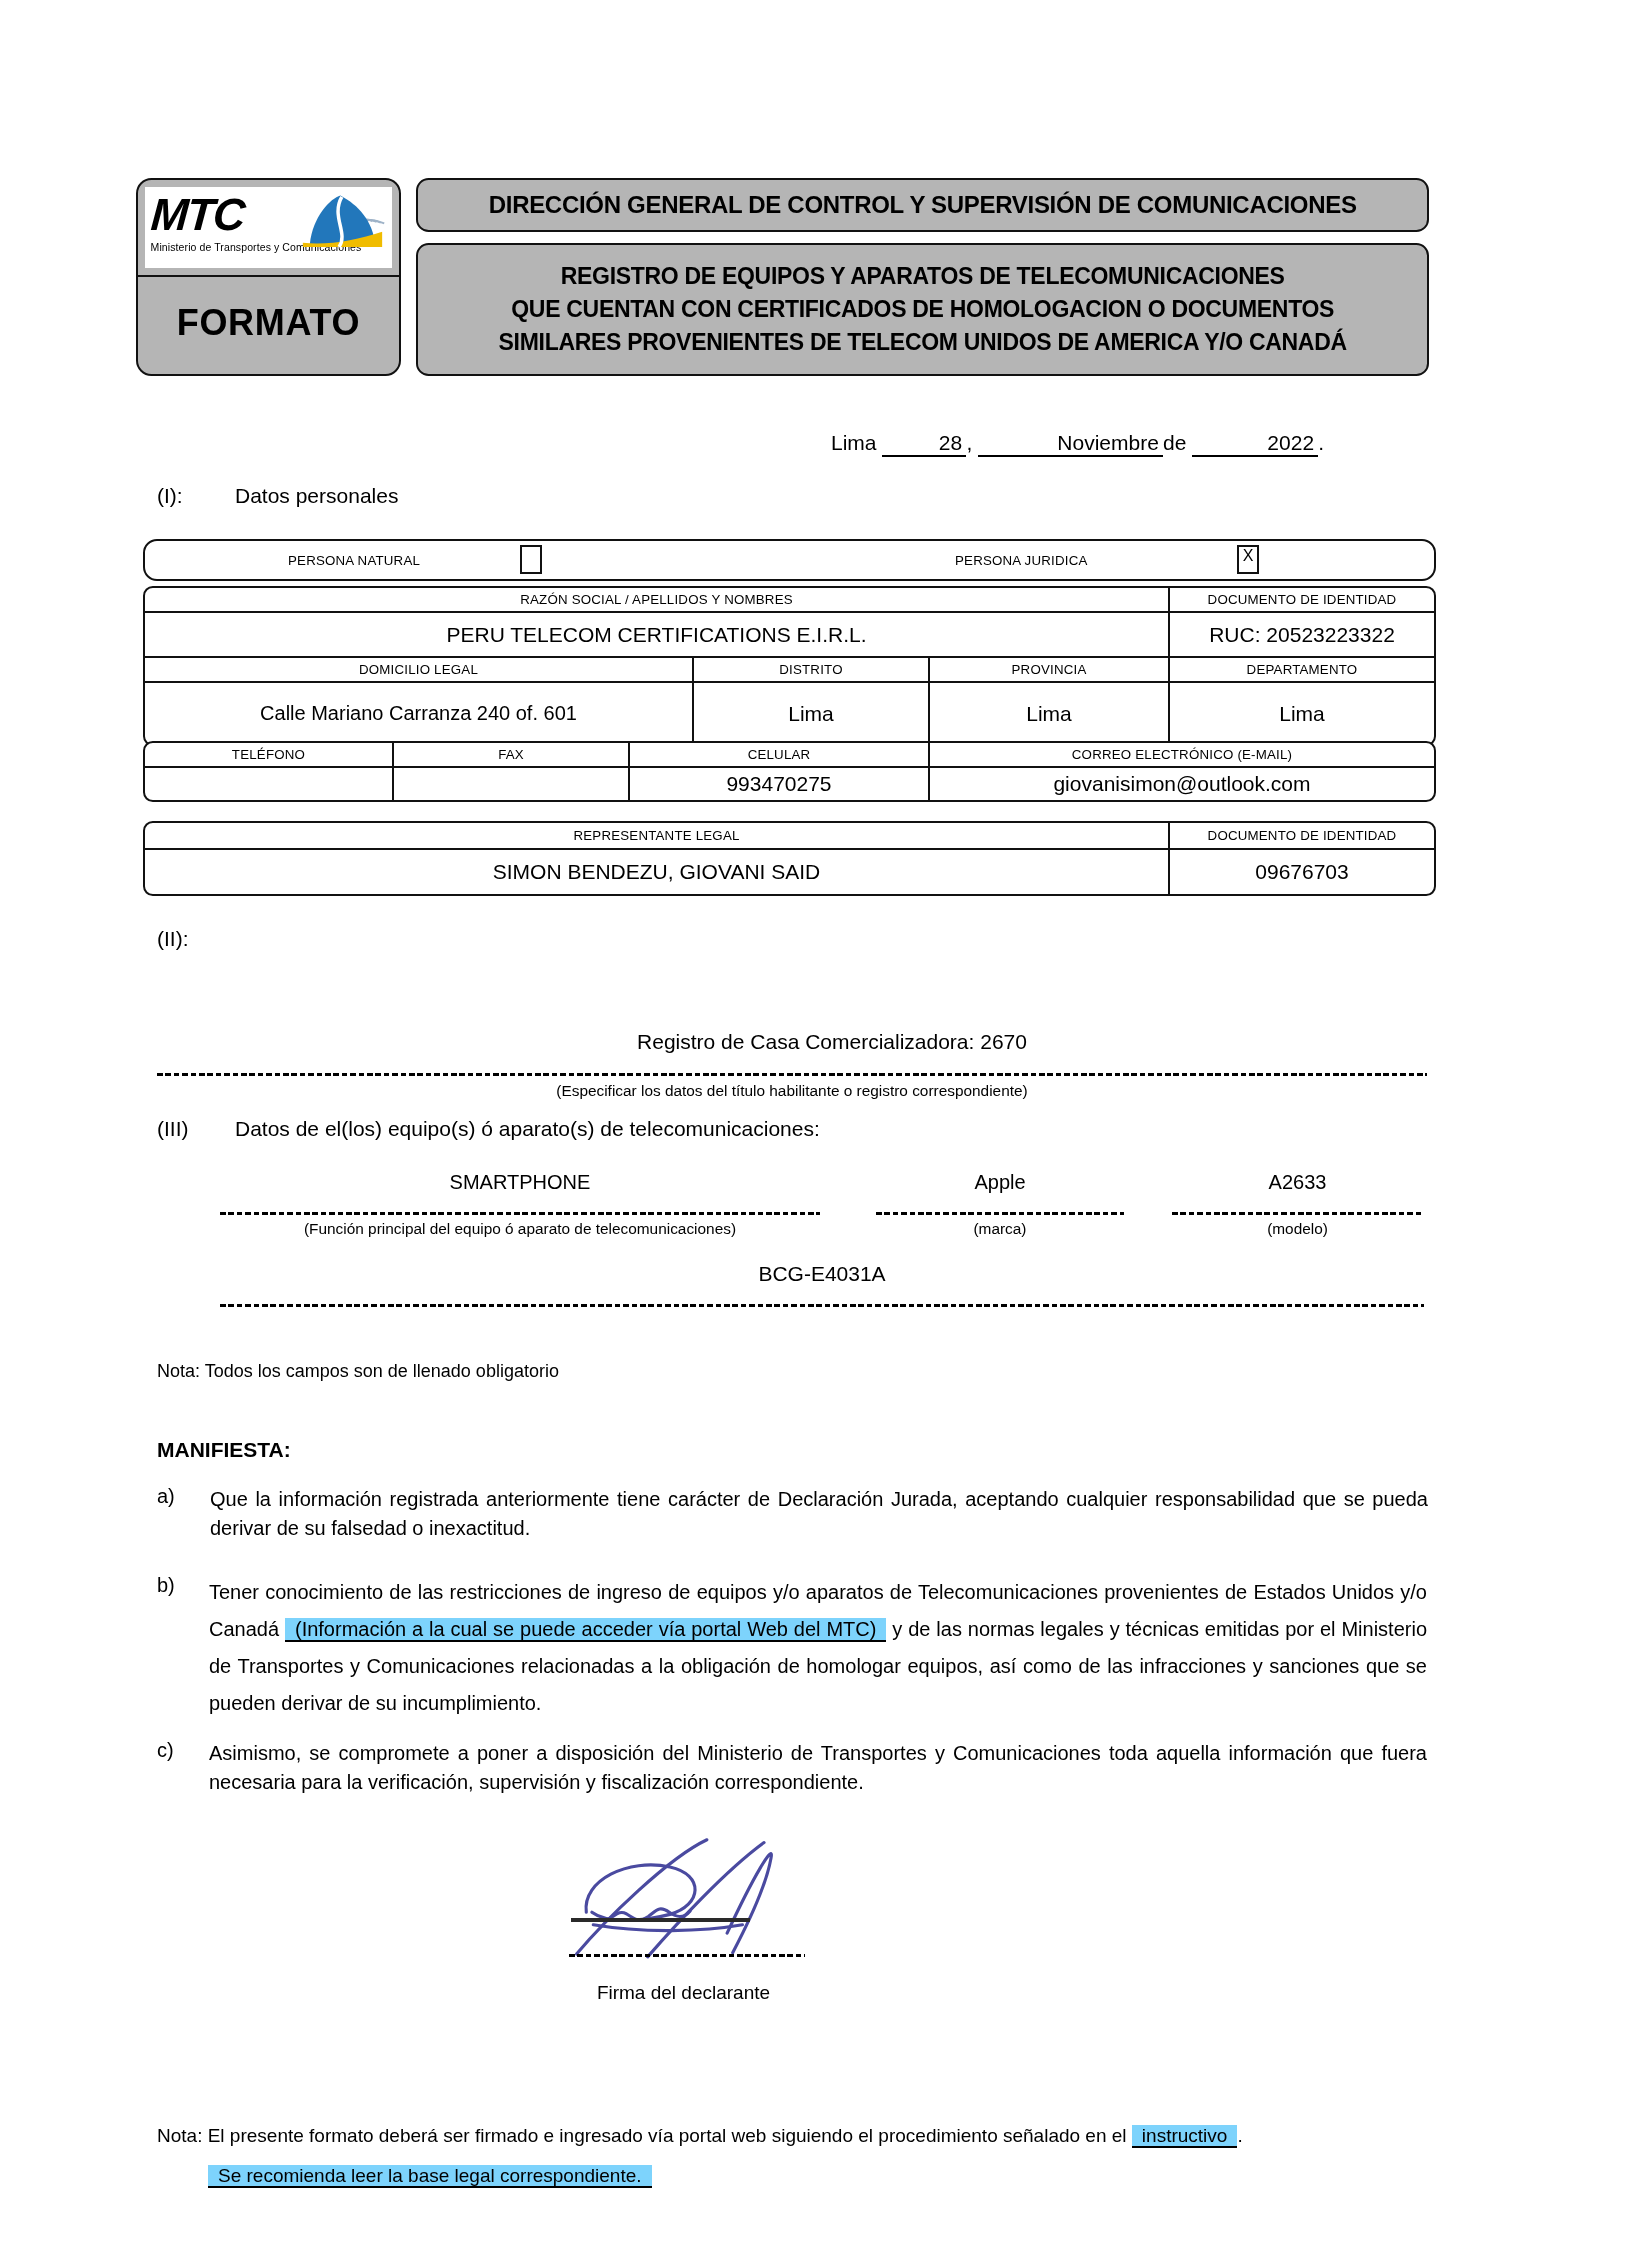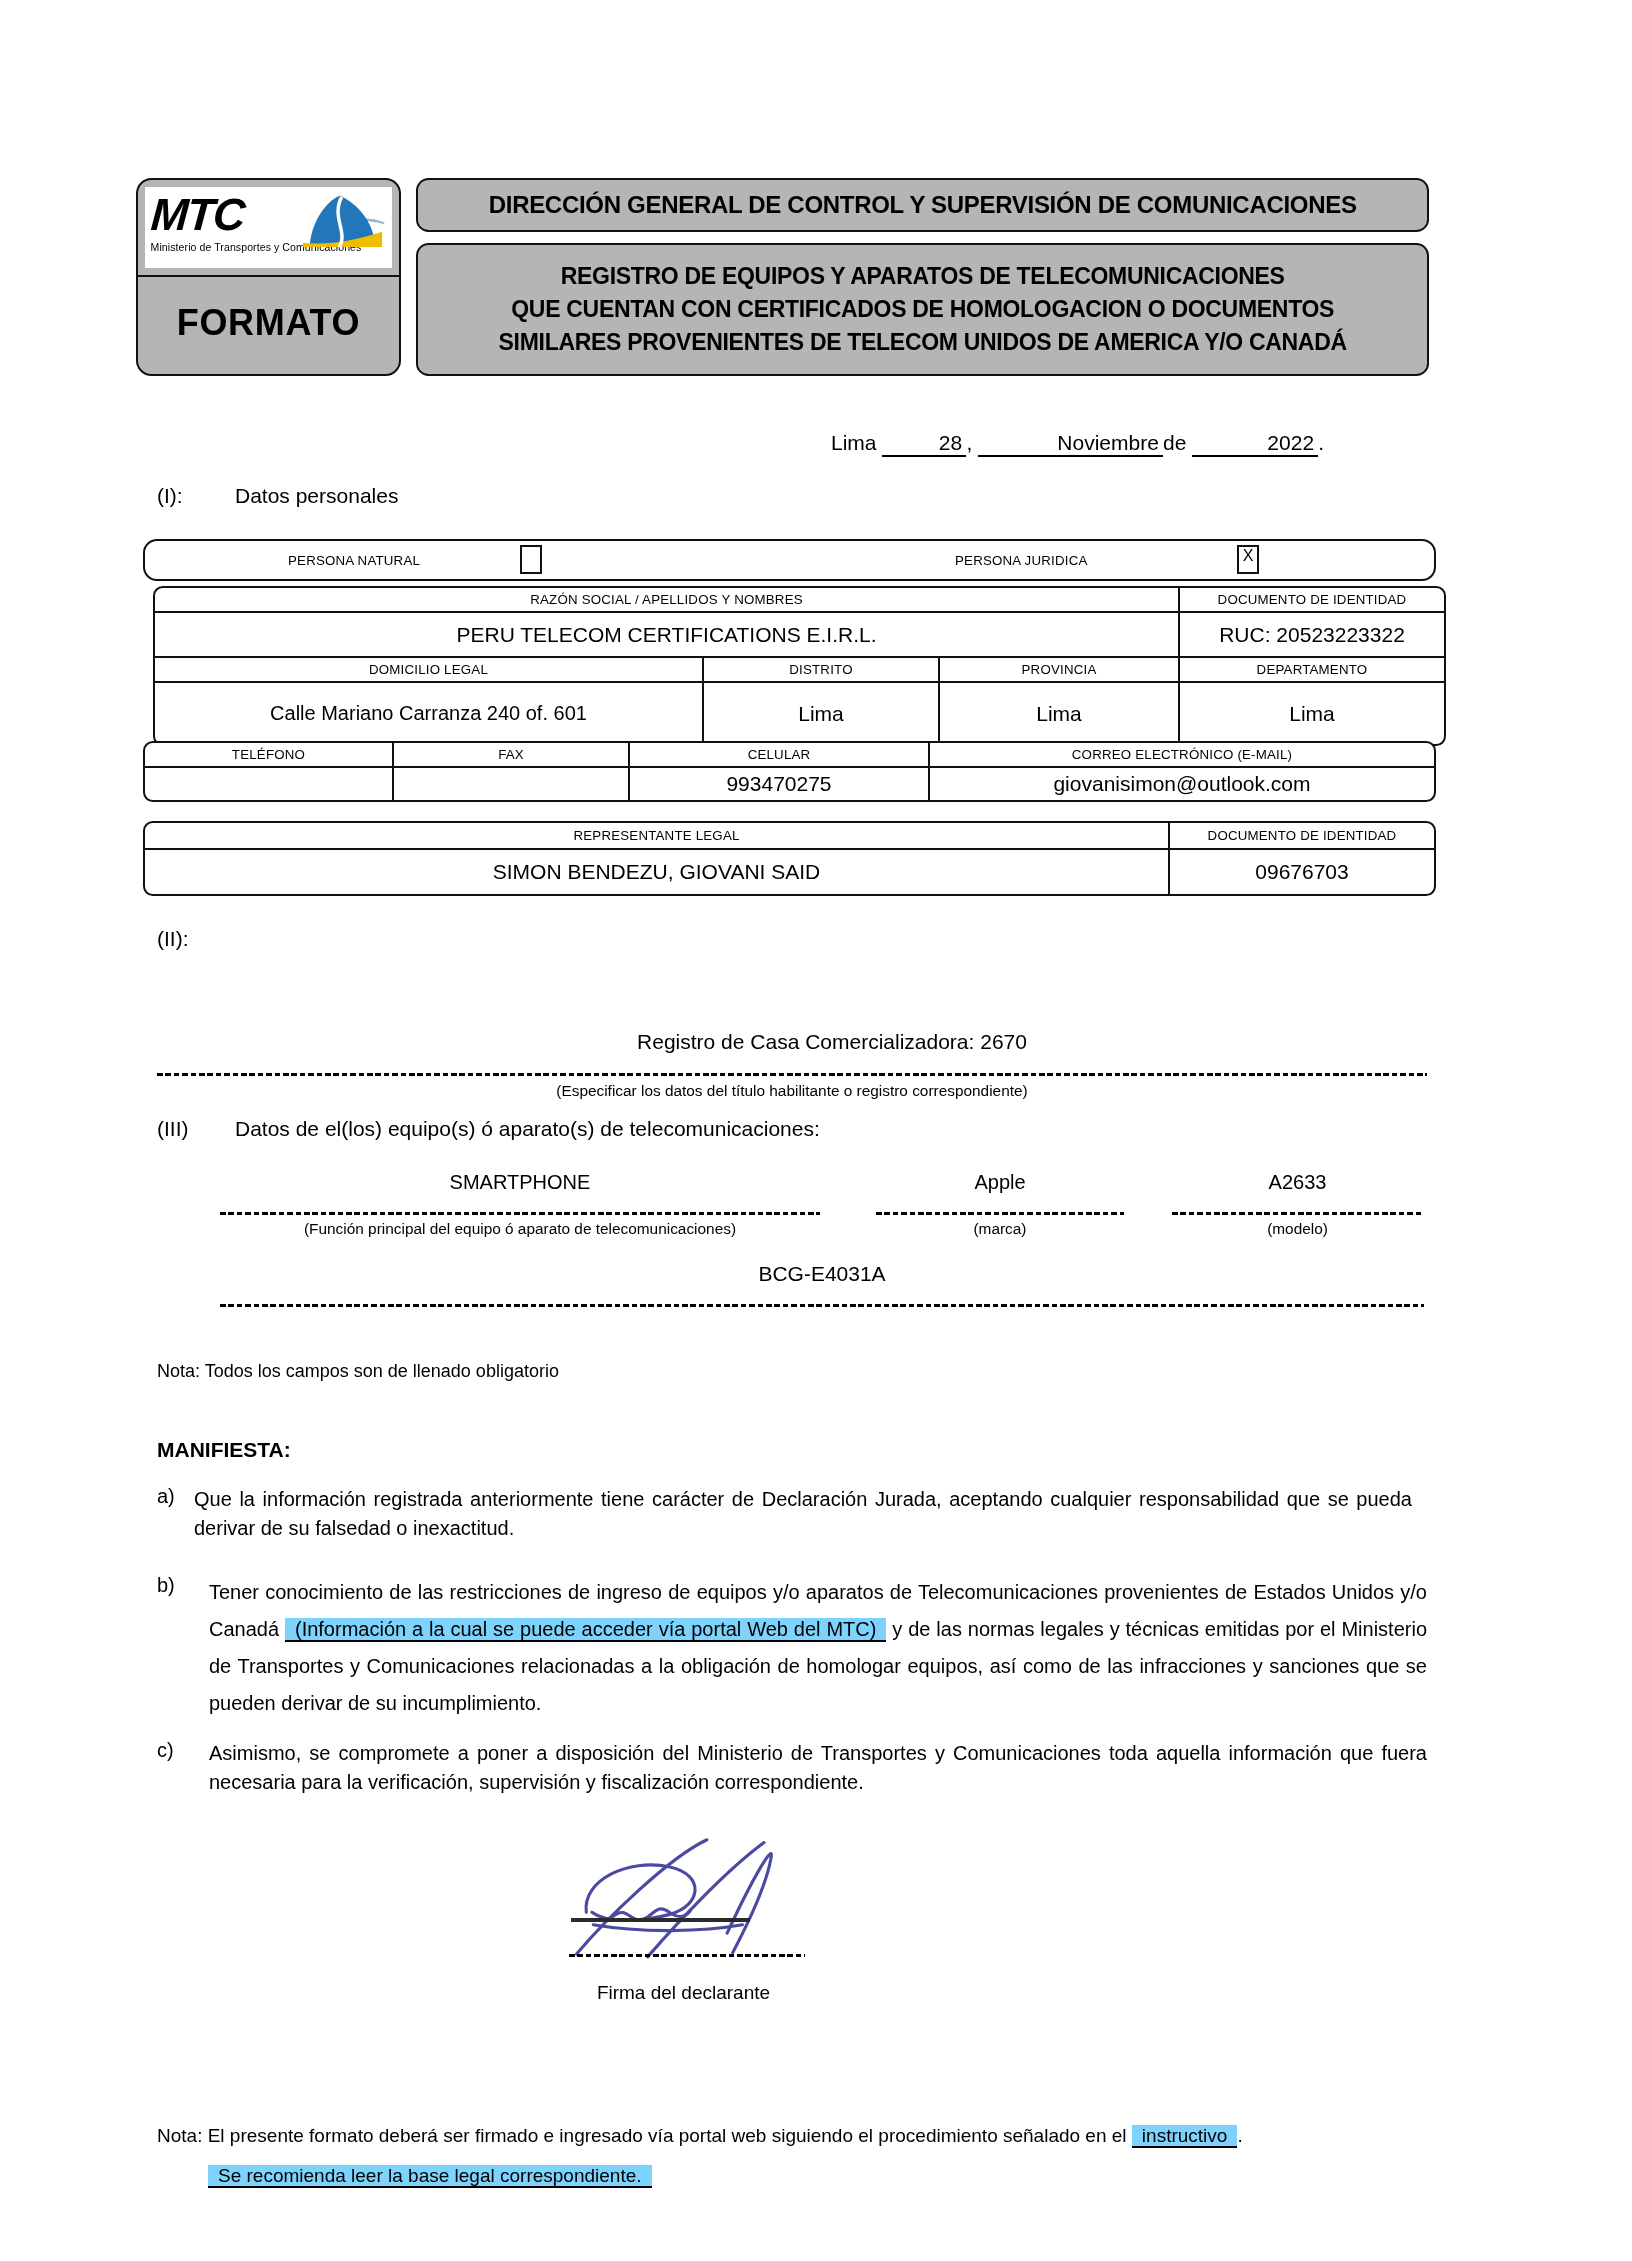--- a/index.html
+++ b/index.html
@@ -121,21 +121,21 @@
     <span class="hcell" style="position:absolute; left:143px; top:12px;">PERSONA NATURAL</span>
     <div class="checkbox" style="left:375px; top:4.2px;">
       <span></span>
     </div>
     <span class="hcell" style="position:absolute; left:810px; top:12px;">PERSONA JURIDICA</span>
     <div class="checkbox" style="left:1092px; top:4.2px;">
       <span>X</span>
     </div>
   </div>
 
-  <div class="fbox" style="top:586px; height:160px;margin-left:10px;">
+  <div class="fbox" style="top:586px; height:160px;">
     <div class="grid" style="grid-template-columns:549px 236px 240px 1fr; grid-template-rows:25px 45px 25px 1fr;">
       <div class="cell hcell br bb" style="grid-column:1/4;">RAZÓN SOCIAL /  APELLIDOS Y NOMBRES</div>
       <div class="cell hcell bb">DOCUMENTO DE IDENTIDAD</div>
       <div class="cell vcell br bb" style="grid-column:1/4;">PERU TELECOM CERTIFICATIONS E.I.R.L.</div>
       <div class="cell vcell bb">RUC: 20523223322</div>
       <div class="cell hcell br bb">DOMICILIO LEGAL</div>
       <div class="cell hcell br bb">DISTRITO</div>
       <div class="cell hcell br bb">PROVINCIA</div>
       <div class="cell hcell bb">DEPARTAMENTO</div>
       <div class="cell br" style="font-size:20px;">Calle Mariano Carranza 240 of. 601</div>
@@ -188,21 +188,21 @@
   <div class="caption" style="left:1172px; top:1220px; width:251px;">(modelo)</div>
 
   <div class="center-value" style="left:220px; top:1262px; width:1204px;">BCG-E4031A</div>
   <div class="dash" style="left:220px; top:1304px; width:1204px;"></div>
 
   <div class="para" style="left:157px; top:1361px; font-size:18px;">Nota: Todos los campos son de llenado obligatorio</div>
 
   <div class="para" style="left:157px; top:1438px; font-weight:bold; font-size:21px;">MANIFIESTA:</div>
 
   <span class="para" style="left:157px; top:1485px;">a)</span>
-  <div class="para just" style="left:194px; top:1485px; width:1218px; line-height:29px;">Que la información registrada anteriormente tiene carácter de Declaración Jurada, aceptando cualquier responsabilidad que se pueda derivar de su falsedad o inexactitud.</div>
+  <div class="para just" style="left:210px; top:1485px; width:1218px; line-height:29px;">Que la información registrada anteriormente tiene carácter de Declaración Jurada, aceptando cualquier responsabilidad que se pueda derivar de su falsedad o inexactitud.</div>
 
   <span class="para" style="left:157px; top:1574px;">b)</span>
   <div class="para just" style="left:209px; top:1574px; width:1218px; line-height:37px;"><span>Tener conocimiento de las restricciones de ingreso de equipos y/o aparatos de Telecomunicaciones provenientes de Estados Unidos y/o Canadá </span><span class="hl">(Información a la cual se puede acceder vía portal Web del MTC)</span><span> y de las normas legales y técnicas emitidas por el Ministerio de Transportes y Comunicaciones relacionadas a la obligación de homologar equipos, así como de las infracciones y sanciones que se pueden derivar de su incumplimiento.</span></div>
 
   <span class="para" style="left:157px; top:1739px;">c)</span>
   <div class="para just" style="left:209px; top:1739px; width:1218px; line-height:29px;">Asimismo, se compromete a poner a disposición del Ministerio de Transportes y Comunicaciones toda aquella información que fuera necesaria para la verificación, supervisión y fiscalización correspondiente.</div>
 
   <svg class="sig-svg" width="237" height="129" viewBox="0 0 340 185">
     <g fill="none" stroke="#4a4aa0" stroke-width="4.5" stroke-linecap="round">
       <path d="M18,178 C60,128 150,40 205,14"></path>

